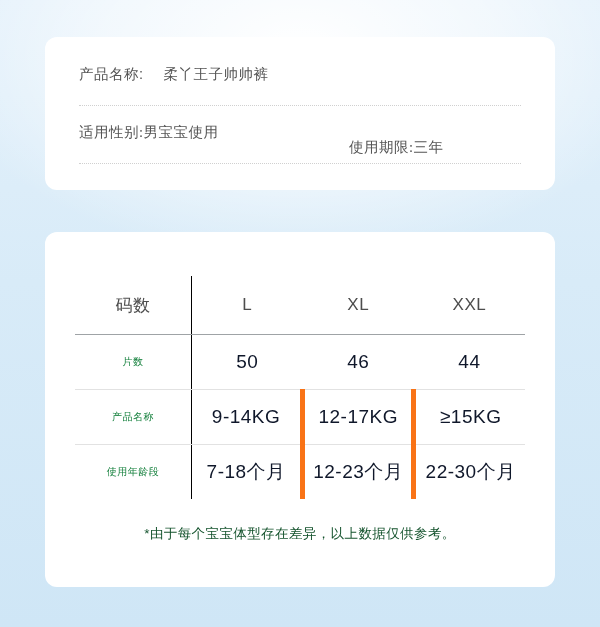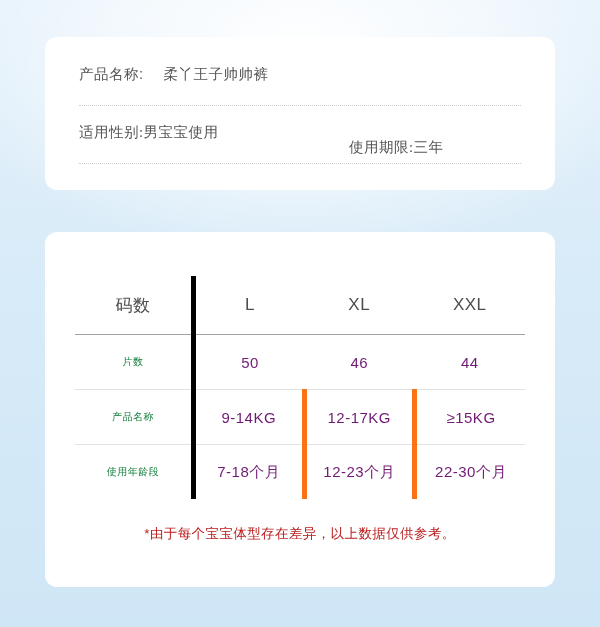--- a/index.html
+++ b/index.html
@@ -90,37 +90,37 @@
   table.size-table {
     width: 450px;
     margin: 10px auto 0 auto;
     border-collapse: collapse;
     table-layout: fixed;
   }
   table.size-table td {
     text-align: center;
     vertical-align: middle;
     height: 52px;
-    font-size: 15px;
-    color: #701a75;
+    font-size: 19px;
+    color: #0f172a;
     letter-spacing: 0.5px;
   }
   table.size-table td.rowhead {
     width: 114px;
     font-size: 10px;
     color: #15803d;
   }
   table.size-table tr.head td {
     font-size: 17px;
     color: #4d4d4d;
     height: 56px;
   }
   
   table.size-table td.rowhead {
-    border-right: 5px solid #000000;
+    border-right: 1px solid #000000;
   }
   
   table.size-table tr.head td {
     border-bottom: 1px solid #9fa3a6;
   }
   table.size-table tr.body-row td {
     border-bottom: 1px solid #e2e2e2;
   }
   table.size-table tr.body-row.last td {
     border-bottom: none;
@@ -129,21 +129,21 @@
   table.size-table tr.div-cols td.cell {
     border-right: 5px solid #f97316;
   }
   table.size-table tr.div-cols td.cell.last {
     border-right: none;
   }
   .note {
     margin-top: 26px;
     text-align: center;
     font-size: 13.5px;
-    color: #b91c1c;
+    color: #14532d;
     letter-spacing: 0.4px;
   }
 </style>
 </head>
 <body>
 
 <div class="page">
   <div class="bg-wash"></div>
 
   <div class="info-card">

